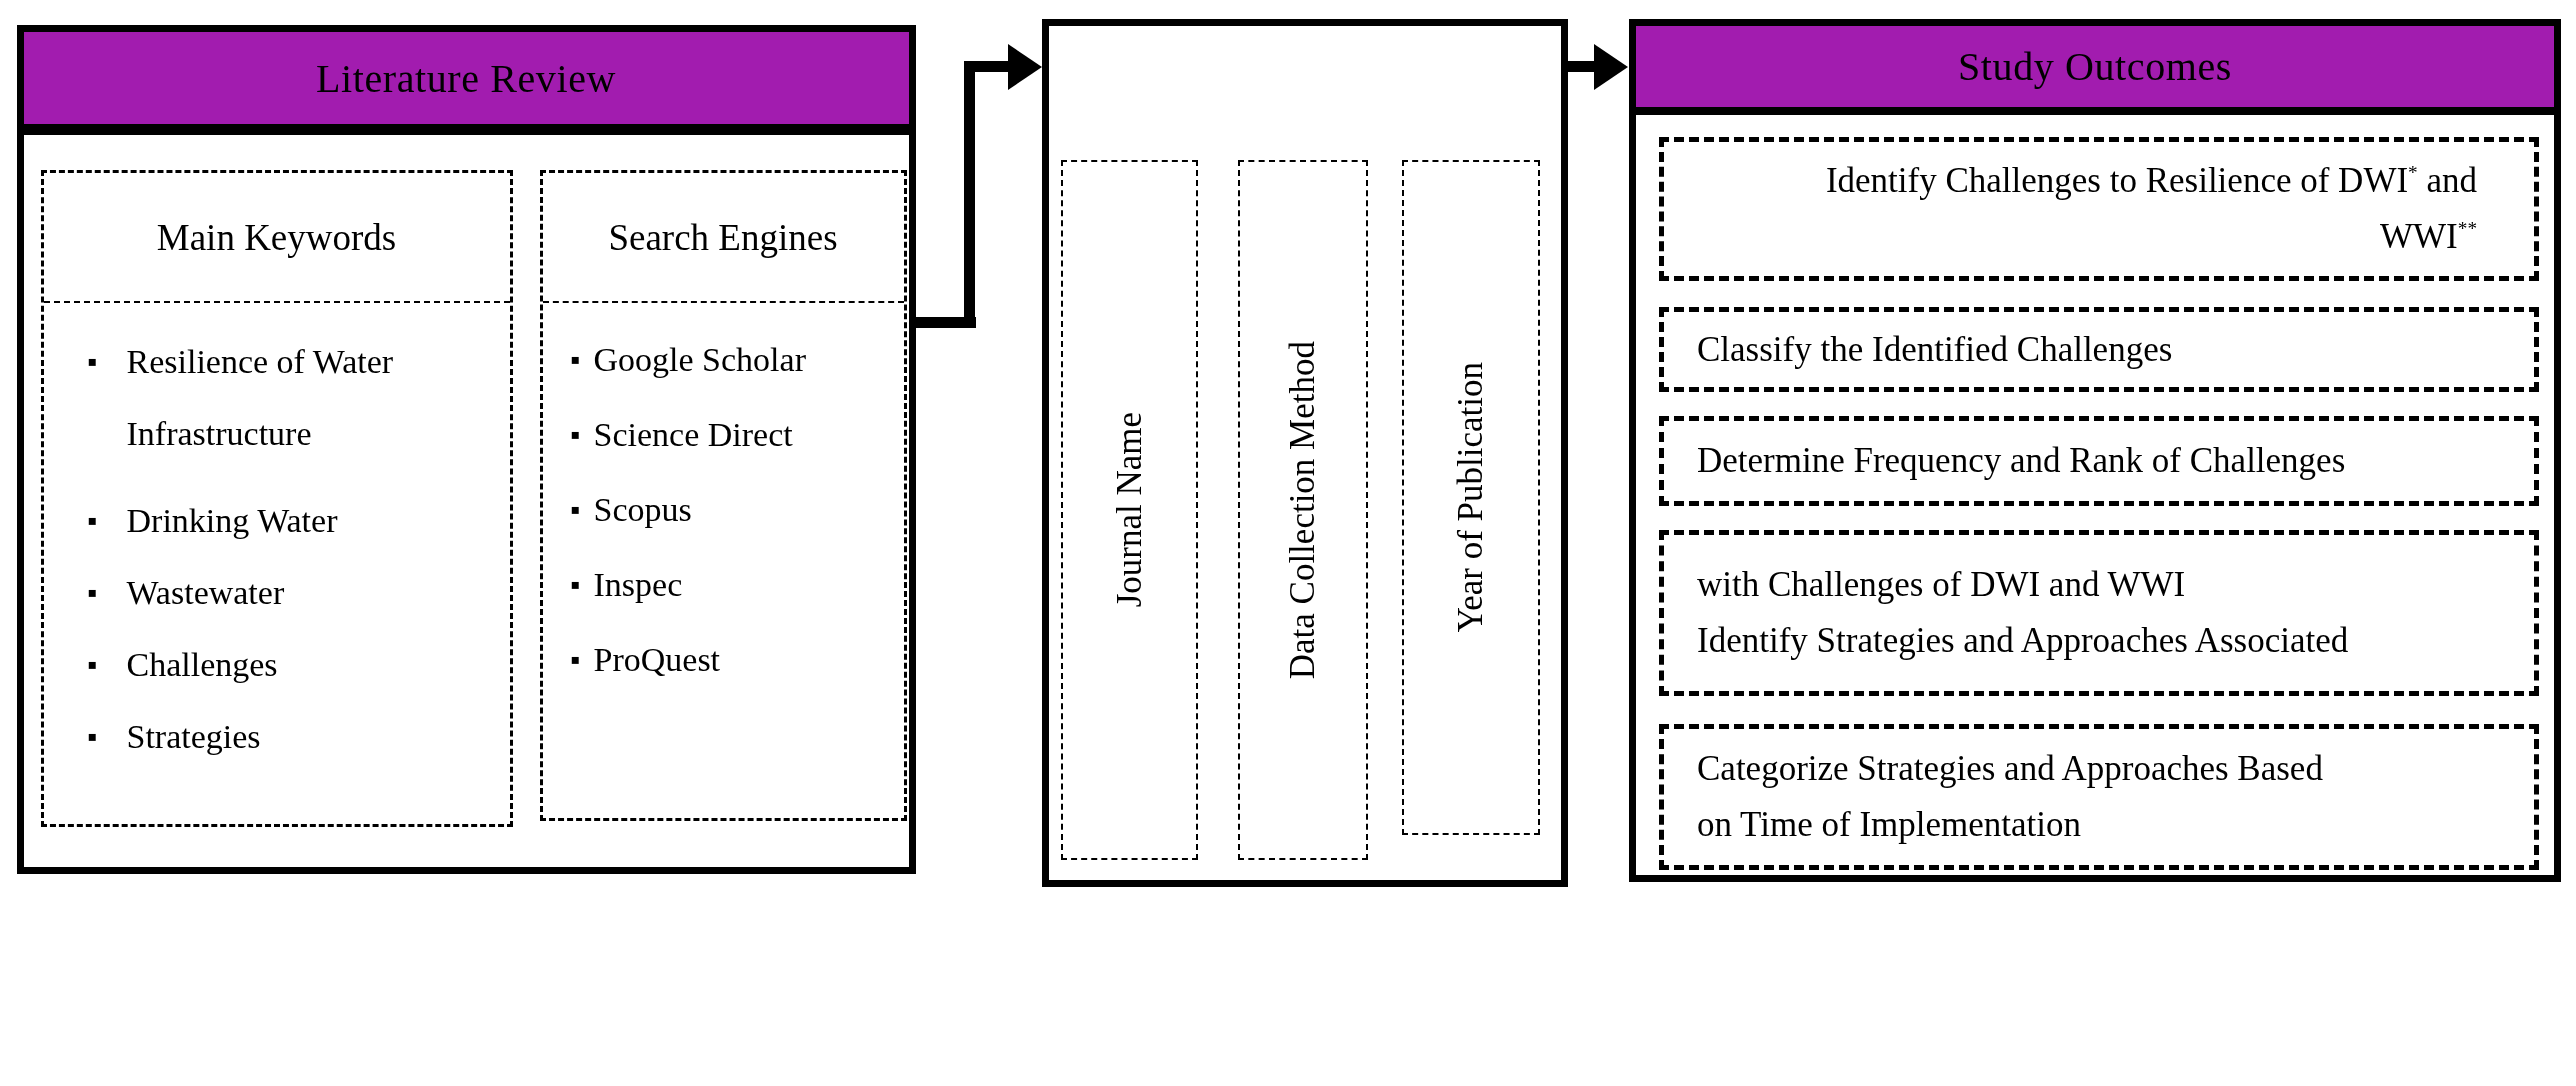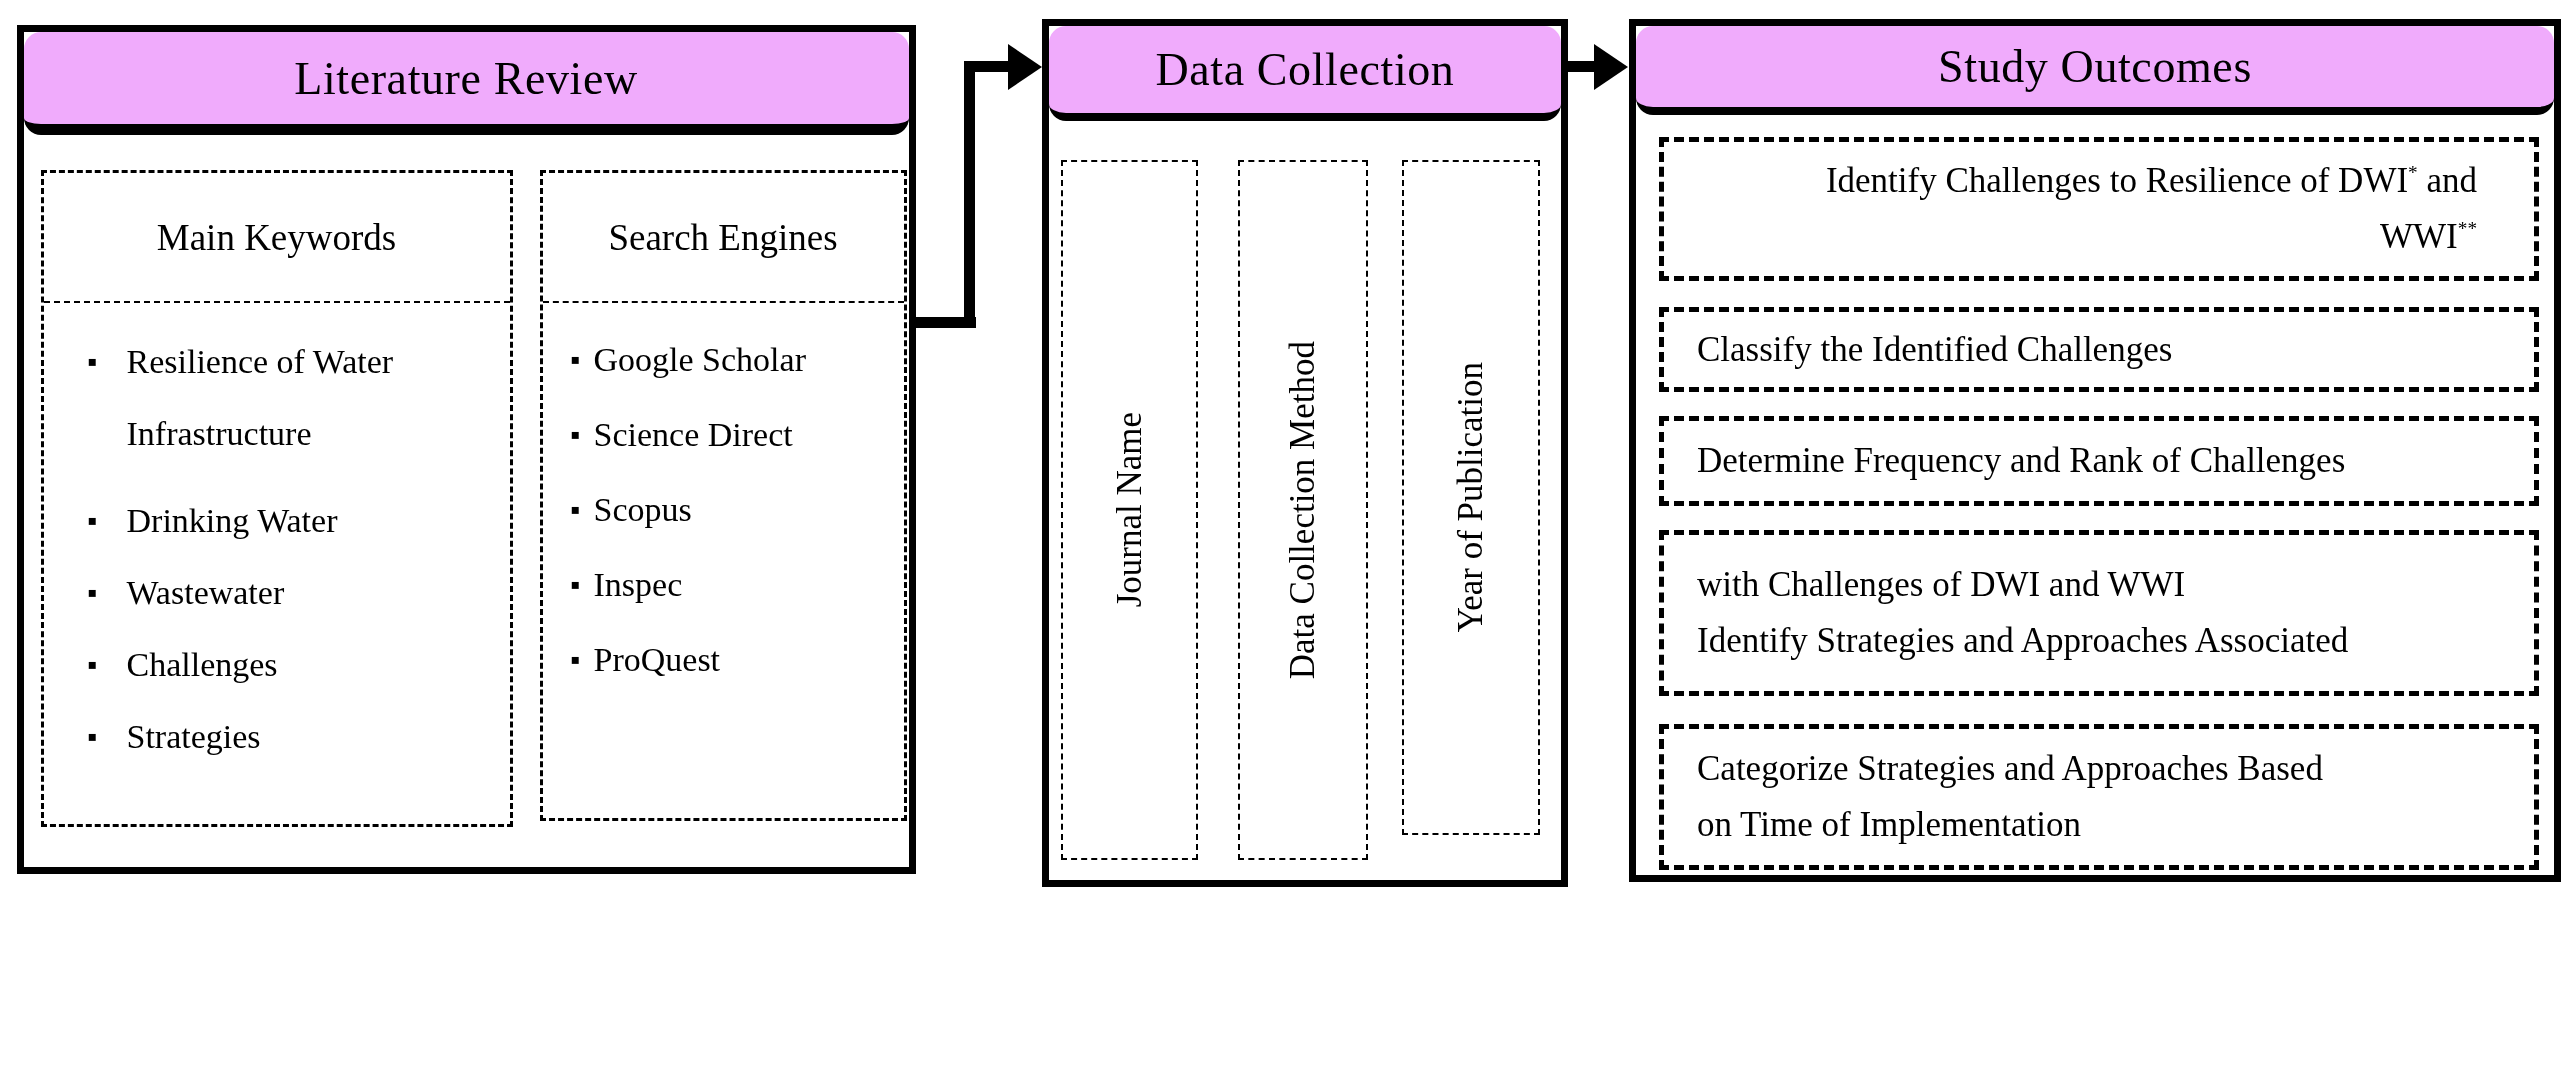--- a/index.html
+++ b/index.html
@@ -8,25 +8,24 @@
     width:2576px;height:1087px;
     background:#ffffff;
     font-family:"Liberation Serif","DejaVu Serif",serif;
     color:#000;
     overflow:hidden;
   }
   
   .section-box{position:absolute;background:#fff;border:7.6px solid #000;box-sizing:border-box;}
   .section-header{
     position:absolute;left:0;right:0;top:0;
-    background:#f0abfc;
+    background:#a21caf;
     display:flex;align-items:center;justify-content:center;
-    font-size:46px;letter-spacing:0.6px;
+    font-size:40px;letter-spacing:0.6px;
     box-sizing:border-box;
-    border-radius:17px;
   }
   
   .lr-box{left:16.5px;top:25px;width:899px;height:849px;}
   .lr-header{height:103px;border-bottom:11.4px solid #000;}
   .sub-box{position:absolute;border:3.2px dashed #000;box-sizing:border-box;background:#fff;}
   .mk-box{left:17px;top:138px;width:472px;height:657px;}
   .se-box{left:516px;top:138px;width:367px;height:651px;}
   .sub-title{
     display:flex;align-items:center;justify-content:center;
     height:130px;border-bottom:2.5px dashed #000;
@@ -142,23 +141,20 @@
       </ul>
     </div>
   </div>
 
   <div class="arrow-seg" style="left:916px;top:317px;width:60px;height:11.4px;"></div>
   <div class="arrow-seg" style="left:964px;top:61px;width:11.4px;height:267px;"></div>
   <div class="arrow-seg" style="left:964px;top:61px;width:47px;height:11.4px;"></div>
   <div class="arrow-head" style="left:1008px;top:44px;"></div>
 
   <div class="section-box dc-box">
-    <div class="section-header dc-header">
-      <span>Data Collection</span>
-    </div>
     <div class="strip strip-1">
       <span class="strip-label">Journal Name</span>
     </div>
     <div class="strip strip-2">
       <span class="strip-label">Data Collection Method</span>
     </div>
     <div class="strip strip-3">
       <span class="strip-label">Year of Publication</span>
     </div>
   </div>

